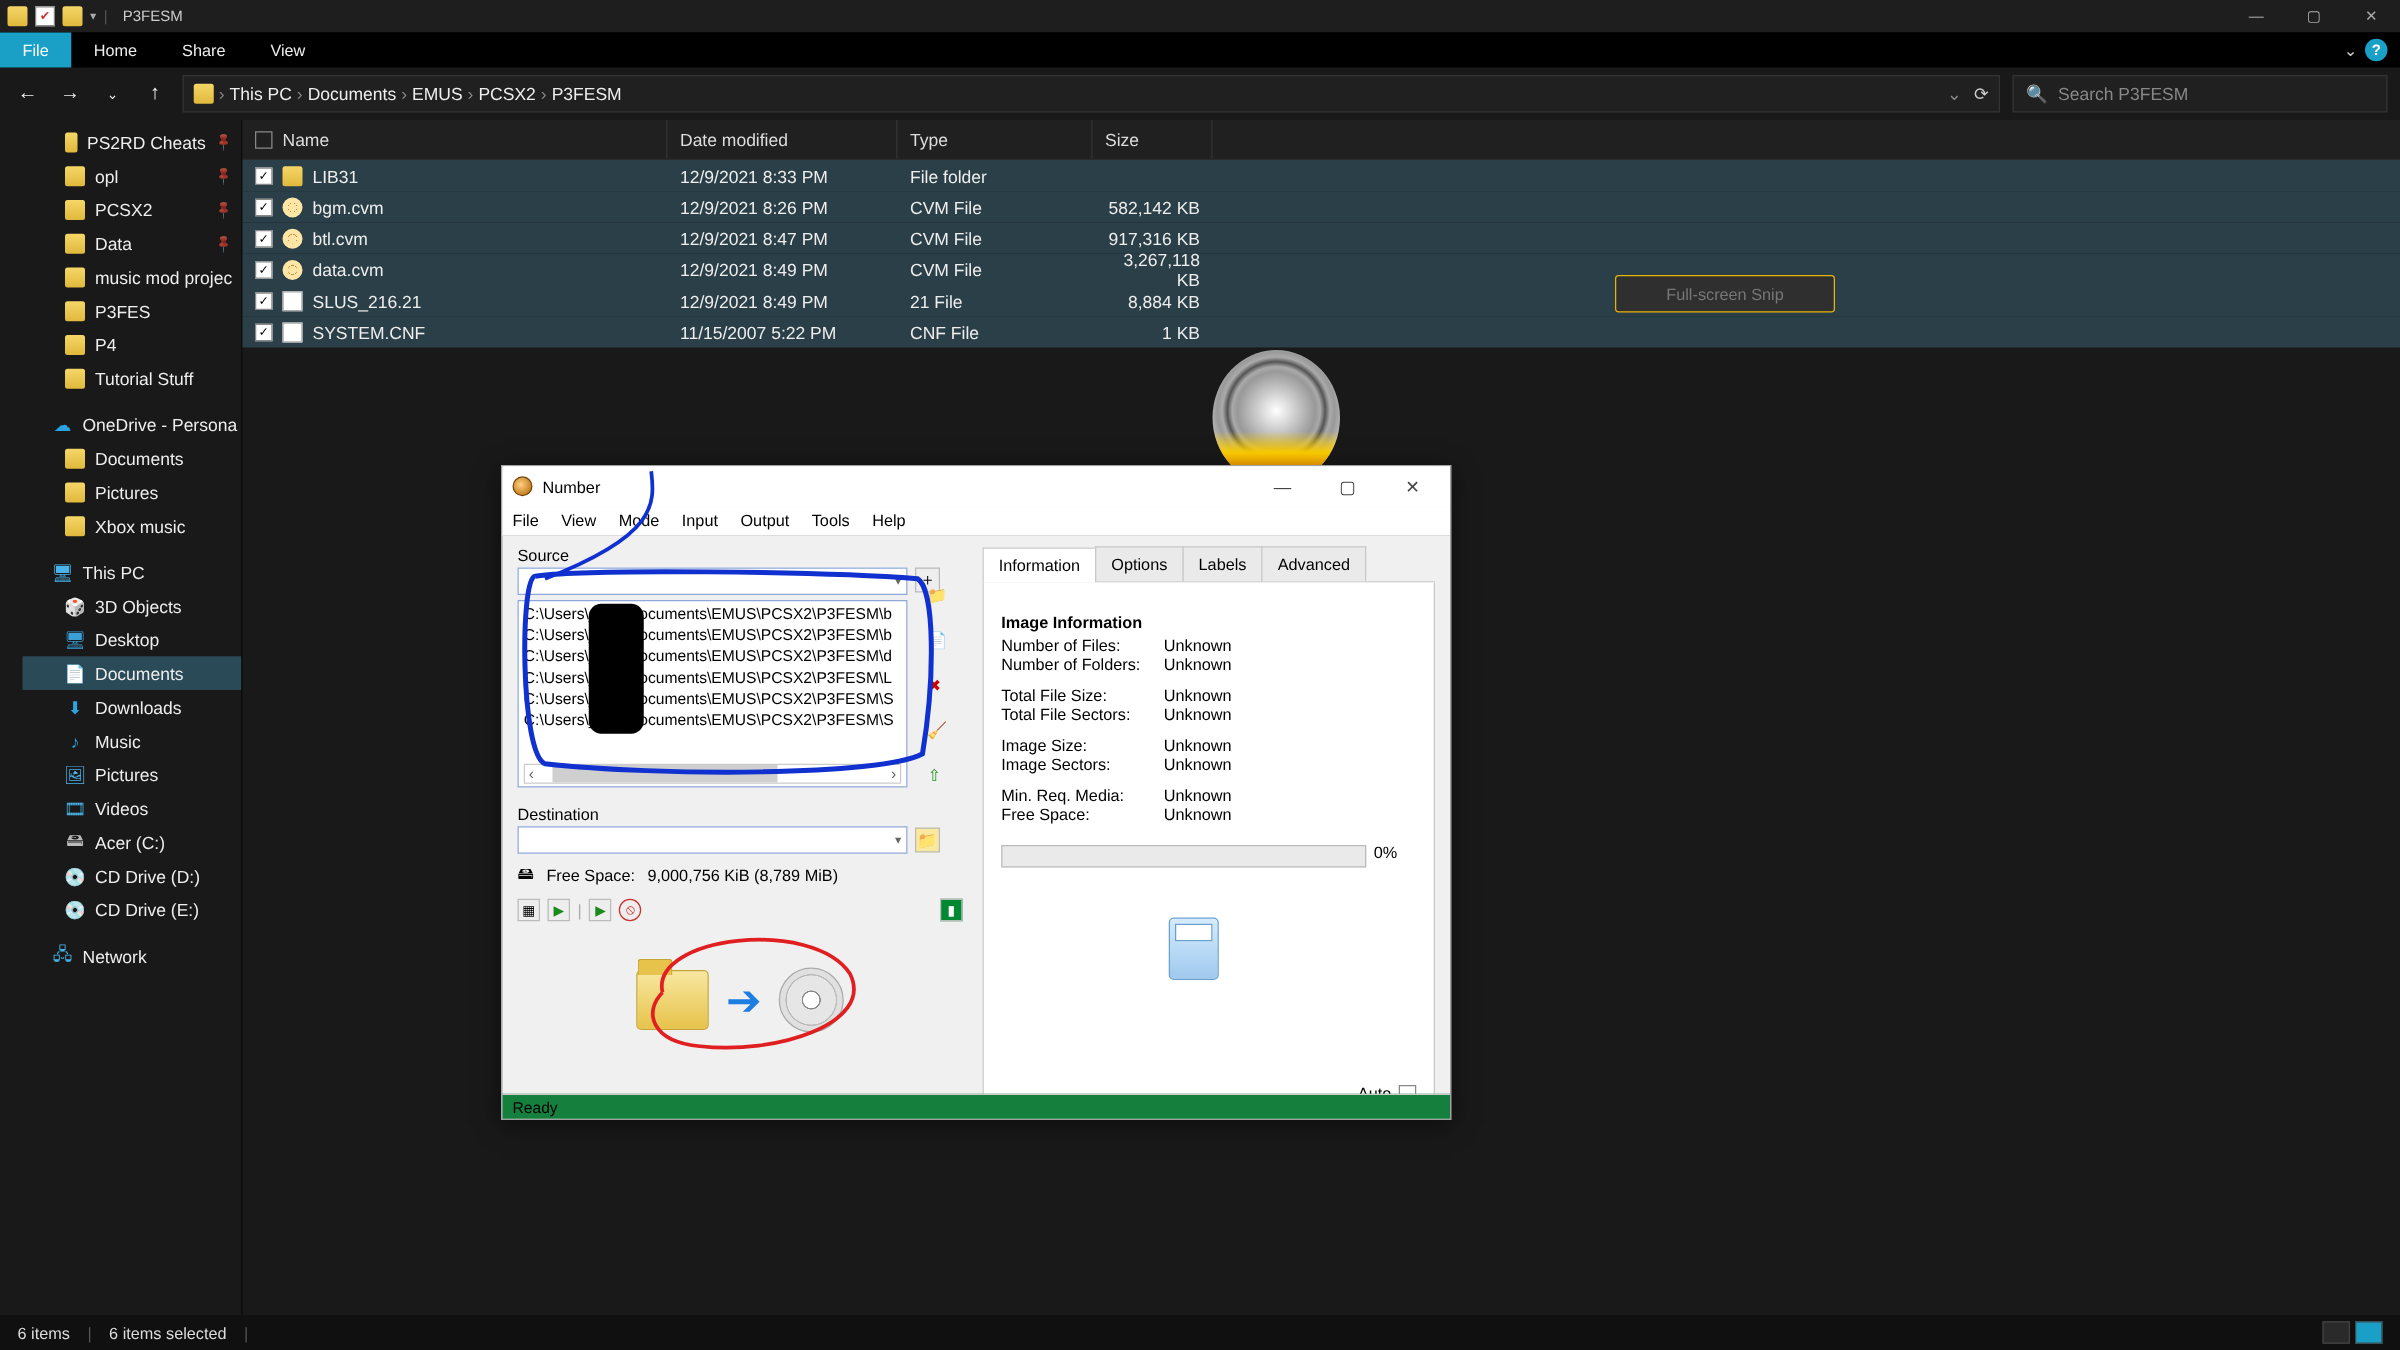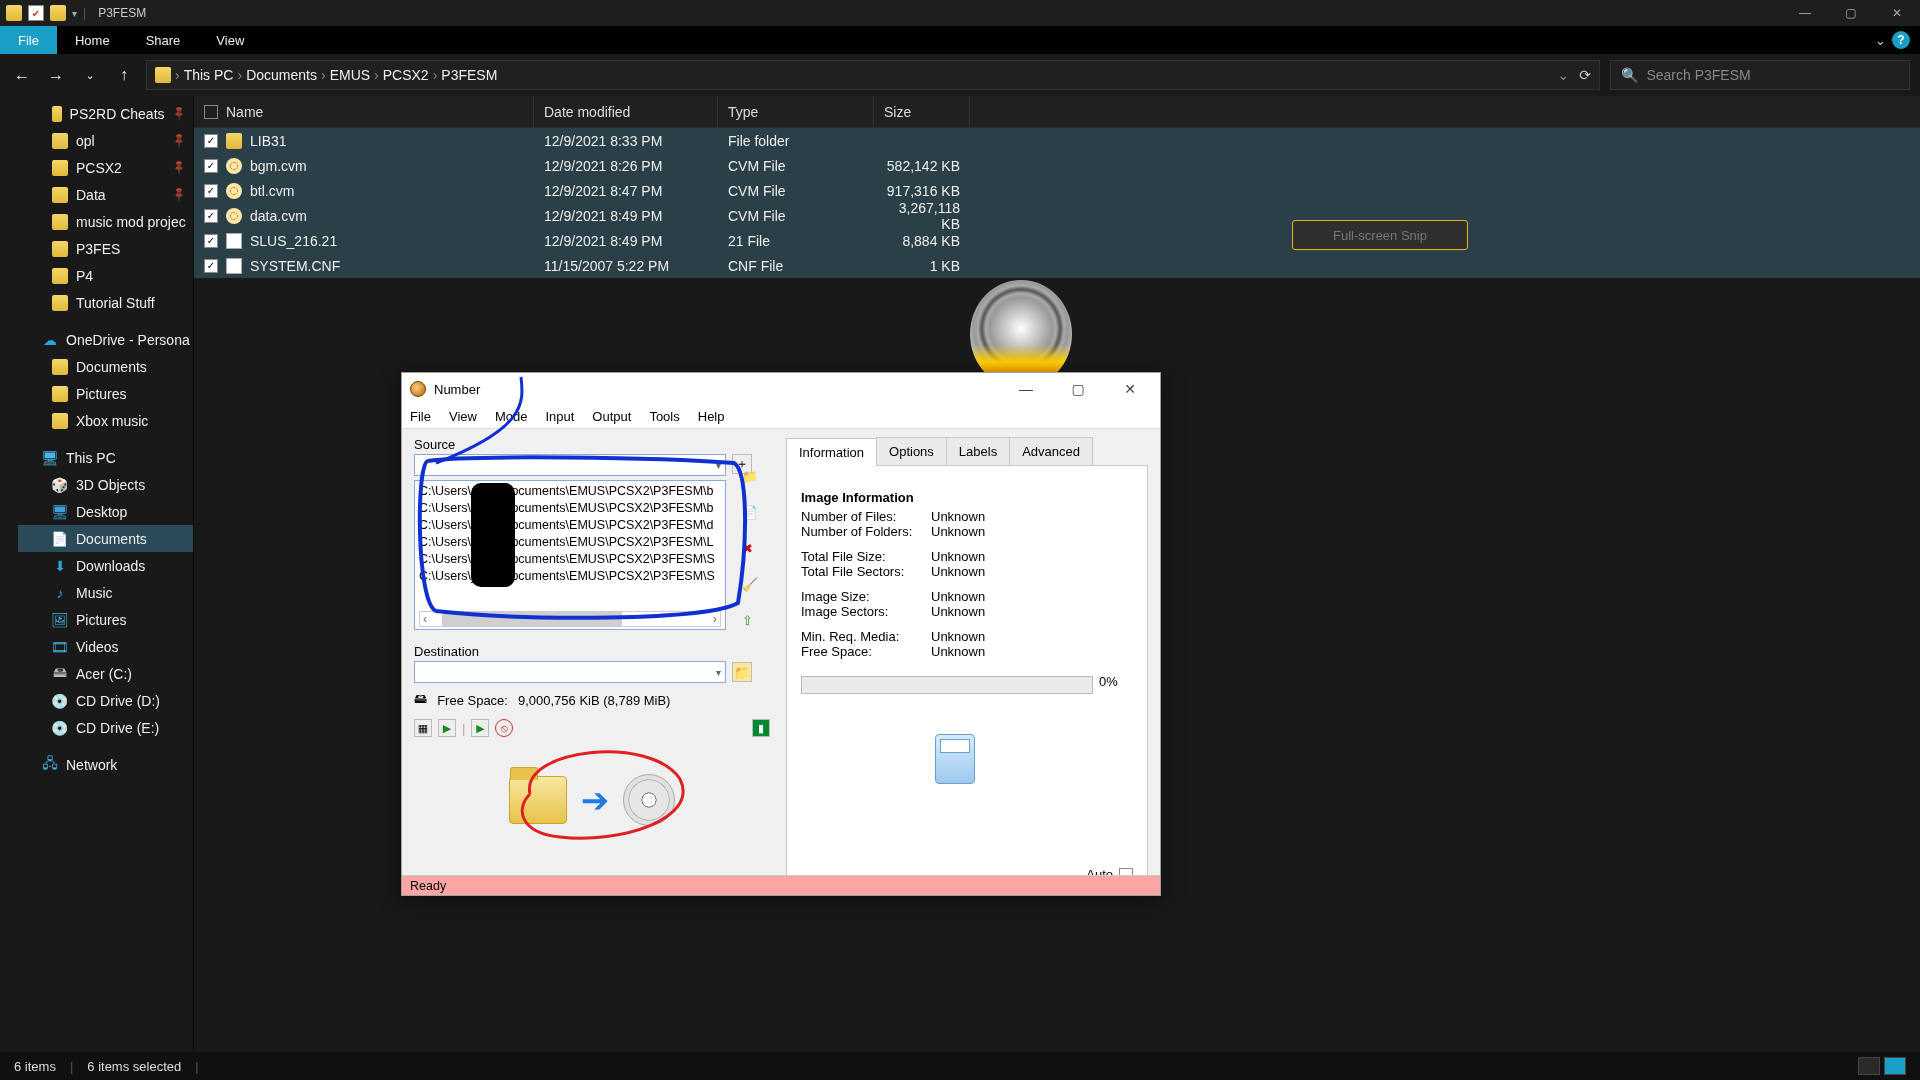--- a/index.html
+++ b/index.html
@@ -118,21 +118,21 @@
 .imgburn .infobox .kv { display: flex; }
 .imgburn .infobox .kv .k { width: 130px; }
 .imgburn .infobox .gap { height: 10px; }
 .imgburn .infobox .prog { position: absolute; left: 14px; top: 210px; width: 292px; height: 18px; border: 1px solid #bbb; background: #eaeaea; }
 .imgburn .infobox .pct { position: absolute; left: 312px; top: 208px; font-size: 13px; }
 .imgburn .infobox .calc { position: absolute; left: 148px; top: 268px; width: 40px; height: 50px; background: linear-gradient(#d5ecff,#9fc9ee); border: 1px solid #6aa0d0; border-radius: 4px; }
 .imgburn .infobox .calc::before { content:""; position:absolute; top:4px; left:4px; right:4px; height:12px; background:#fff; border:1px solid #6aa0d0; }
 .imgburn .infobox .auto { position: absolute; right: 14px; bottom: 10px; display: flex; align-items: center; gap: 6px; }
 .imgburn .infobox .auto .cb { width: 14px; height: 14px; border: 1px solid #888; background:#fff; }
 
-.imgburn .ib-status { position: absolute; left: 0; right: 0; bottom: 0; height: 20px; background: #fca5a5; border-top: 1px solid #ccc; padding: 0 8px; font-size: 12.5px; display: flex; align-items: center; }
+.imgburn .ib-status { position: absolute; left: 0; right: 0; bottom: 0; height: 20px; background: #15803d; border-top: 1px solid #ccc; padding: 0 8px; font-size: 12.5px; display: flex; align-items: center; }
 
 
 .ann-blue { position: absolute; pointer-events: none; }
 
 
 .ic-folder { background: linear-gradient(#f5d667,#e0b93c); border-radius: 2px; }
 .ic-file { background: #fff; border: 1px solid #aaa; }
 .ic-cvm { background: radial-gradient(circle at 50% 50%, #ffe6a6 0 30%, #c28a2c 31% 33%, #ffe6a6 34% 100%); border-radius: 50%; }
 </style>
 </head>

